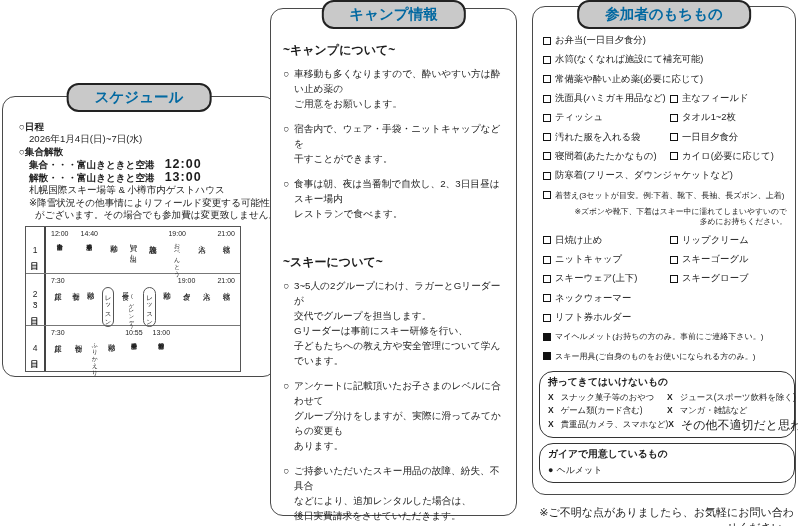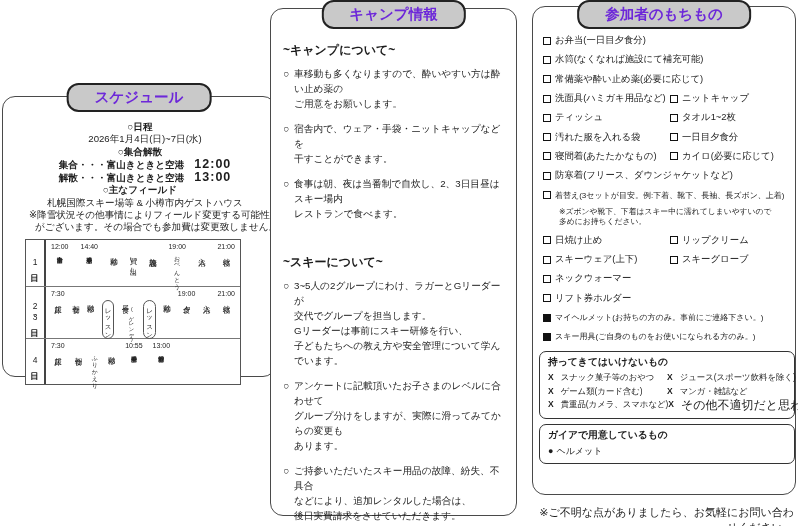--- a/index.html
+++ b/index.html
@@ -2,25 +2,25 @@
 <html><head>
 <meta charset="utf-8">
 <style>
   * { margin:0; padding:0; box-sizing:border-box; }
   body { background:#fff; font-family:"Liberation Sans","DejaVu Sans",sans-serif; color:#1c1c1c; }
   .page { position:relative; width:798px; height:526px; background:#fff; overflow:hidden; }
 
   .panel { position:absolute; border:1.6px solid #4a4a4a; border-radius:13px; background:#fff; }
   .badge { position:absolute; left:50%; transform:translateX(-50%); background:#c9c9c9;
            border:2px solid #222; border-radius:12px; padding:3px 26px; font-weight:bold;
-           font-size:14.5px; white-space:nowrap; z-index:2; color:#6d28d9; }
+           font-size:14.5px; white-space:nowrap; z-index:2; color:#0369a1; }
 
   
   #schedule-panel { left:2px; top:96px; width:274px; height:281px; }
-  #schedule-text { padding:24px 14px 0 16px; font-size:9.6px; line-height:12.3px;text-align:center; }
+  #schedule-text { padding:24px 14px 0 16px; font-size:9.6px; line-height:12.3px; }
   .sline { white-space:nowrap; }
   .sline.b { font-weight:bold; }
   .stime { font-weight:bold; font-size:12.5px; margin-left:10px; letter-spacing:1px; }
 
   .sched-table { margin:5px 12px 0 22px; width:216px; border:1px solid #555; background:#fff; }
   .trow { display:flex; border-bottom:1px solid #777; }
   .trow:last-child { border-bottom:none; }
   .row-label { width:20px; flex:0 0 20px; display:flex; align-items:center; justify-content:center;
                border-right:2.5px solid #444; }
   .v { writing-mode:vertical-rl; text-orientation:upright; }
@@ -49,23 +49,23 @@
   #belongings-panel { left:532px; top:6px; width:264px; height:489px; }
   #belongings-list { padding:24px 8px 0 10px; }
   .bl-row { display:flex; height:19.3px; align-items:center; }
   .bl-cell { flex:0 0 52%; display:flex; align-items:center; white-space:nowrap; }
   .bl-cell.c2 { flex:1; }
   .box { display:inline-block; width:8px; height:8px; border:1px solid #111; margin-right:4px;
          flex:0 0 8px; }
   .box.filled { background:#111; }
   .bl-text { font-size:9.4px; }
   .bl-text.small { font-size:8px; }
-  .bl-note { font-size:7.8px; line-height:10.5px; padding:2px 0 3px 16px; white-space:pre-line; }
-
-  .inner-box { border:1.3px solid #333; border-radius:7px; margin:5px 0 0 6px; padding:4px 8px 5px 8px; }
+  .bl-note { font-size:7.8px; line-height:10.5px; padding:2px 0 3px 16px; white-space:pre-line;text-align:right; }
+
+  .inner-box { border:1.3px solid #333; border-radius:14px; margin:5px 0 0 6px; padding:4px 8px 5px 8px; }
   .ib-title { font-weight:bold; font-size:9.8px; margin-bottom:2px; }
   .fb-row { display:flex; line-height:13.5px; }
   .fb-cell { flex:0 0 50%; display:flex; white-space:nowrap; }
   .fb-cell.c2 { flex:1; }
   .xmark { font-weight:bold; font-size:8.5px; margin-right:7px; }
   .fb-text { font-size:8.4px; }
   .fb-text.small { font-size:12px; padding-top:1px; }
   .pv-row { display:flex; align-items:center; line-height:14px; }
   .dot { font-size:9px; margin-right:3px; }
   .pv-text { font-size:9px; }
@@ -79,21 +79,20 @@
 <div class="page">
 
   <div class="panel" id="schedule-panel">
     <div class="badge" style="top:-14px;">スケジュール</div>
     <div id="schedule-text">
         <div class="sline b"><span>○日程</span></div>
         <div class="sline" style="padding-left: 10px;"><span>2026年1月4日(日)~7日(水)</span></div>
         <div class="sline b"><span>○集合解散</span></div>
         <div class="sline b" style="padding-left: 10px;"><span>集合・・・富山きときと空港</span><span class="stime">12:00</span></div>
         <div class="sline b" style="padding-left: 10px;"><span>解散・・・富山きときと空港</span><span class="stime">13:00</span></div>
-        <div class="sline b"><span>○主なフィールド</span></div>
         <div class="sline" style="padding-left: 10px;"><span>札幌国際スキー場等 &amp; 小樽市内ゲストハウス</span></div>
         <div class="sline" style="padding-left: 10px;"><span>※降雪状況その他事情によりフィールド変更する可能性</span></div>
         <div class="sline" style="padding-left: 16px;"><span>がございます。その場合でも参加費は変更致しません。</span></div>
       </div>
     <div class="sched-table" id="sched-rows">
         <div class="trow" style="height: 47px;">
           <div class="row-label">
             <span class="v lab">1日目</span>
           </div>
           <div class="row-items">
@@ -326,21 +325,21 @@
             <span class="bl-text">常備薬や酔い止め薬(必要に応じて)</span>
           </div>
         </div>
         <div class="bl-row">
           <div class="bl-cell">
             <span class="box"></span>
             <span class="bl-text">洗面具(ハミガキ用品など)</span>
           </div>
           <div class="bl-cell c2">
             <span class="box"></span>
-            <span class="bl-text">ニットキャップ</span>
+            <span class="bl-text">主なフィールド</span>
           </div>
         </div>
         <div class="bl-row">
           <div class="bl-cell">
             <span class="box"></span>
             <span class="bl-text">ティッシュ</span>
           </div>
           <div class="bl-cell c2">
             <span class="box"></span>
             <span class="bl-text">タオル1~2枚</span>
@@ -381,20 +380,30 @@
         <div class="bl-note">※ズボンや靴下、下着はスキー中に濡れてしまいやすいので
 多めにお持ちください。</div>
         <div class="bl-row">
           <div class="bl-cell">
             <span class="box"></span>
             <span class="bl-text">日焼け止め</span>
           </div>
           <div class="bl-cell c2">
             <span class="box"></span>
             <span class="bl-text">リップクリーム</span>
+          </div>
+        </div>
+        <div class="bl-row">
+          <div class="bl-cell">
+            <span class="box"></span>
+            <span class="bl-text">ニットキャップ</span>
+          </div>
+          <div class="bl-cell c2">
+            <span class="box"></span>
+            <span class="bl-text">スキーゴーグル</span>
           </div>
         </div>
         <div class="bl-row">
           <div class="bl-cell">
             <span class="box"></span>
             <span class="bl-text">スキーウェア(上下)</span>
           </div>
           <div class="bl-cell c2">
             <span class="box"></span>
             <span class="bl-text">スキーグローブ</span>

